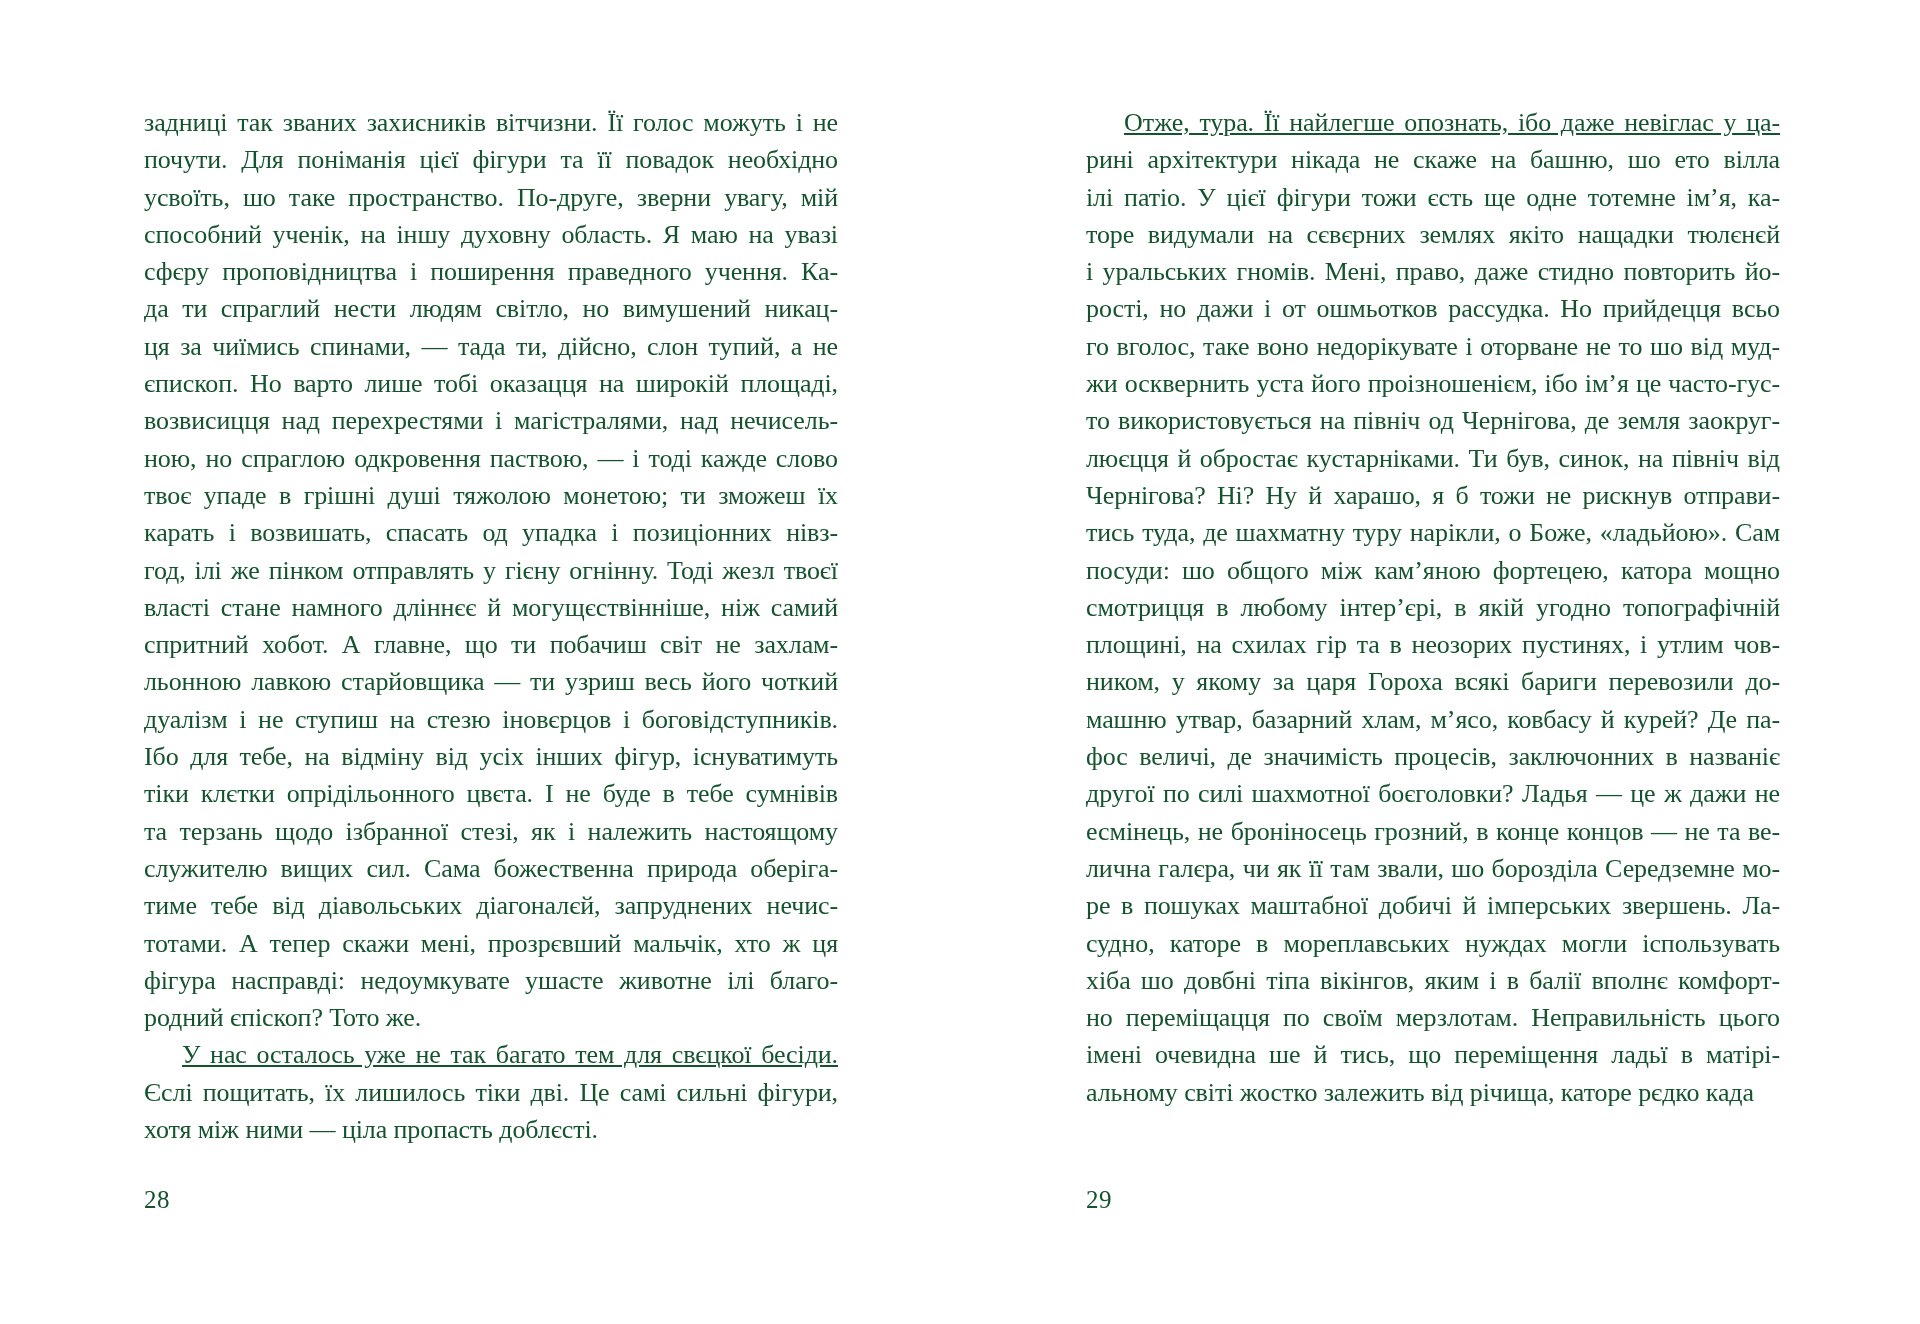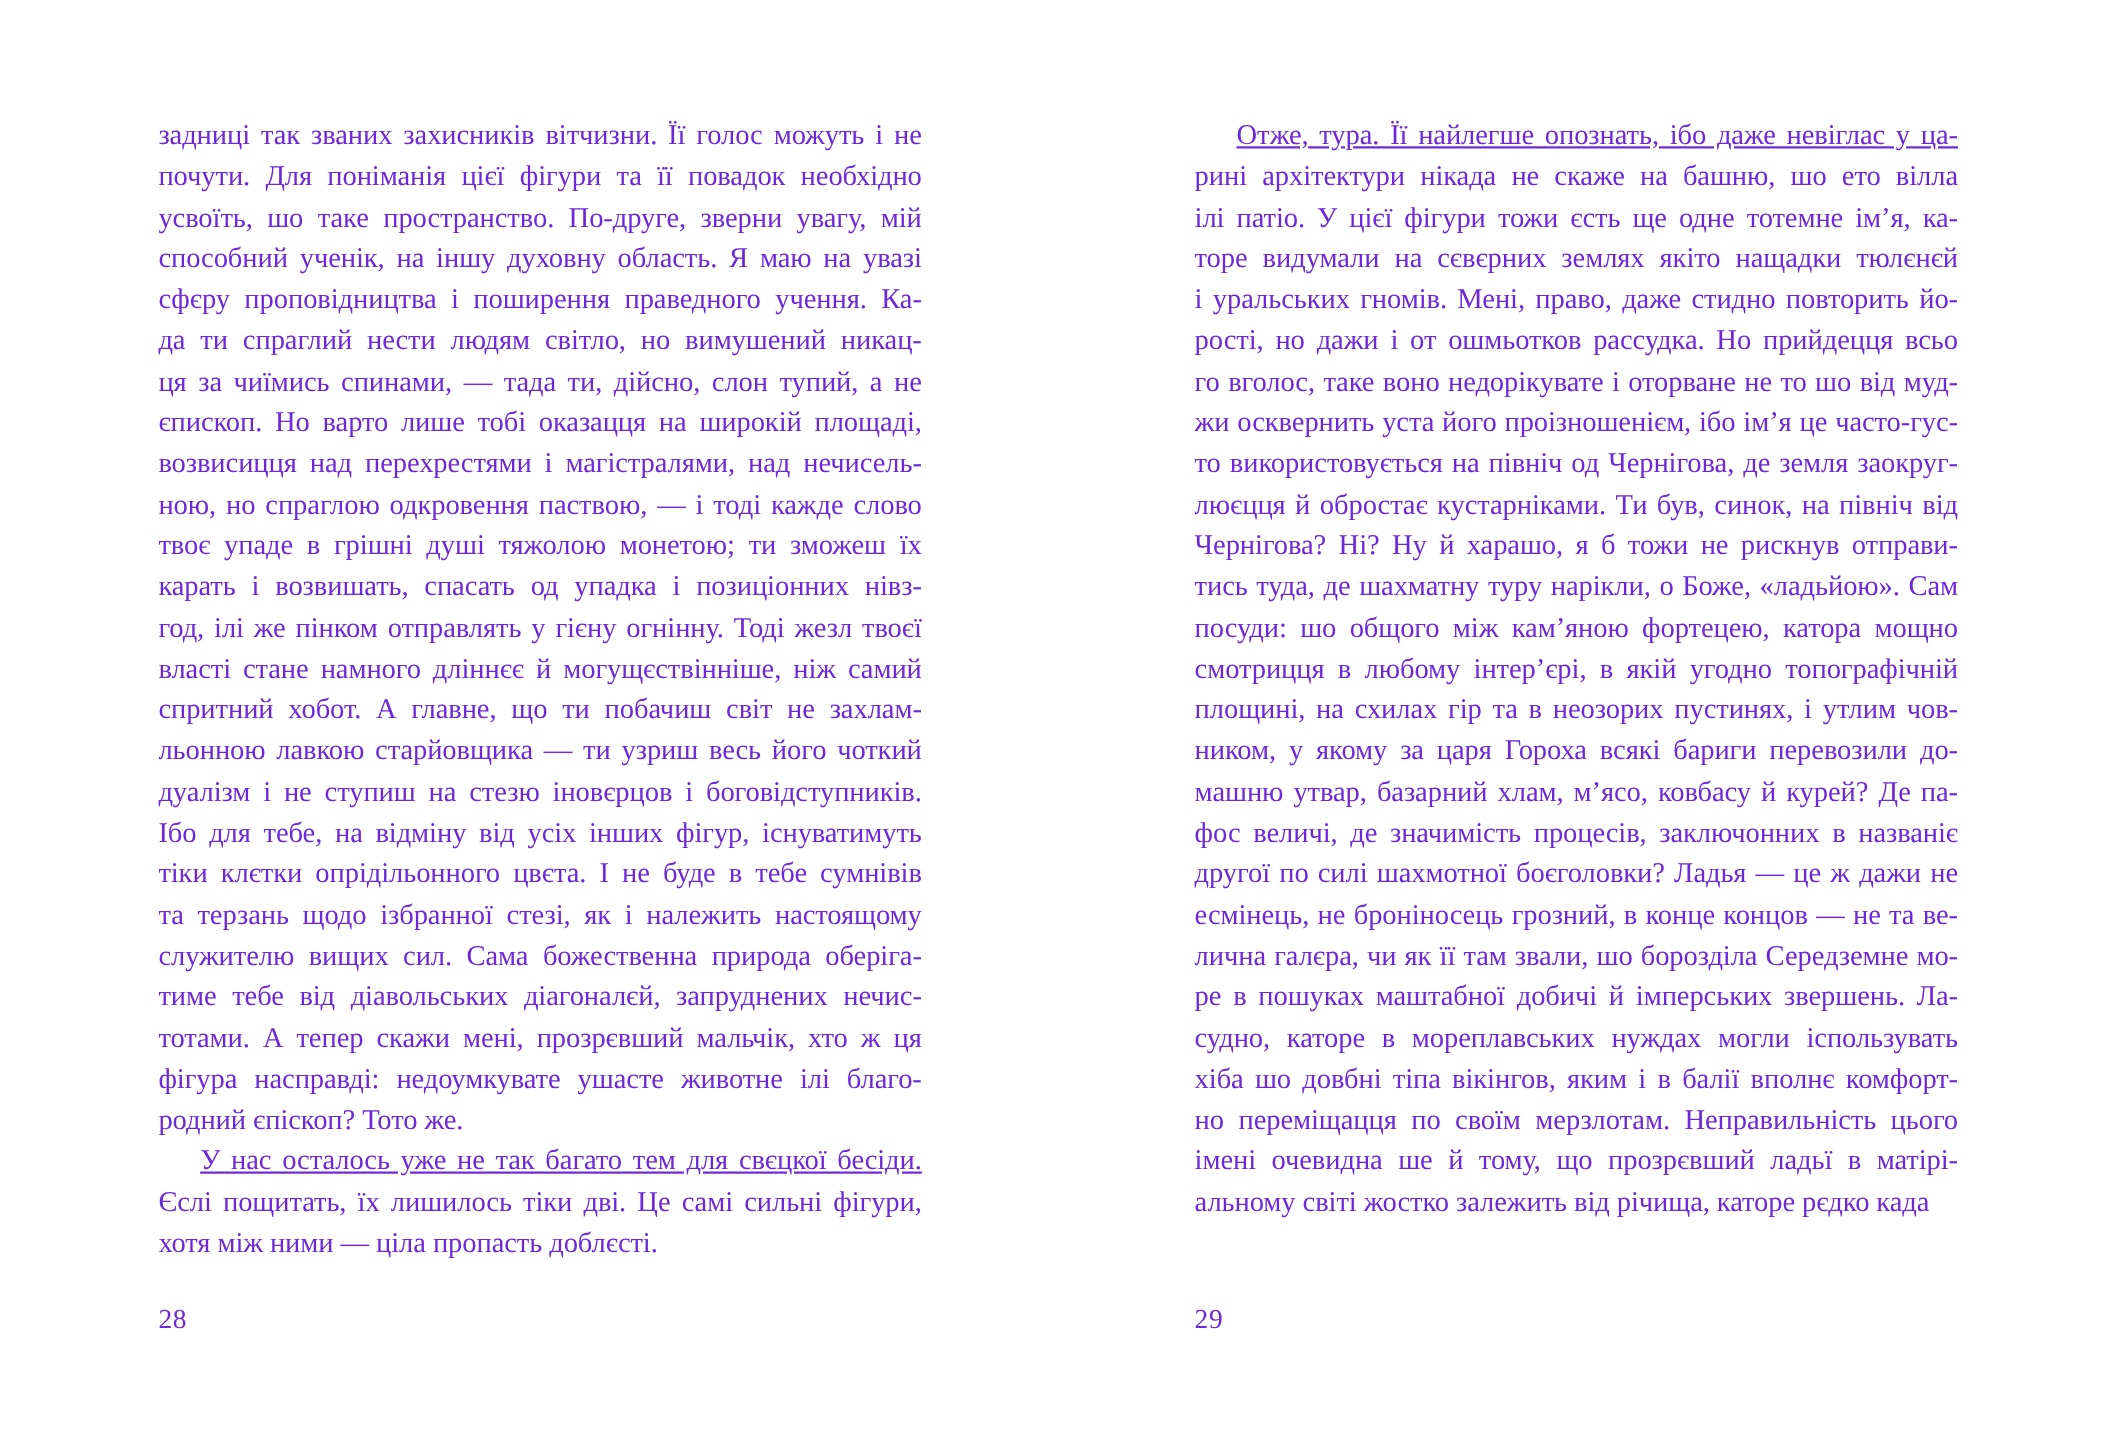--- a/index.html
+++ b/index.html
@@ -6,21 +6,21 @@
     margin: 0;
     padding: 0;
     background: #ffffff;
   }
   .spread {
     position: relative;
     width: 1920px;
     height: 1324px;
     background: #ffffff;
     font-family: "Liberation Serif", "DejaVu Serif", serif;
-    color: #6d28d9;
+    color: #14532d;
     overflow: hidden;
   }
   .text-block {
     position: absolute;
     top: 104px;
     width: 694px;
     font-size: 26px;
     line-height: 37.3px;
     letter-spacing: -0.1px;
   }
@@ -109,20 +109,20 @@
           <div class="line">ником, у якому за царя Гороха всякі бариги перевозили до-</div>
           <div class="line">машню утвар, базарний хлам, м’ясо, ковбасу й курей? Де па-</div>
           <div class="line">фос величі, де значимість процесів, заключонних в названіє</div>
           <div class="line">другої по силі шахмотної боєголовки? Ладья — це ж дажи не</div>
           <div class="line">есмінець, не броніносець грозний, в конце концов — не та ве-</div>
           <div class="line">лична галєра, чи як її там звали, шо борозділа Середземне мо-</div>
           <div class="line">ре в пошуках маштабної добичі й імперських звершень. Ла-</div>
           <div class="line">судно, каторе в мореплавських нуждах могли іспользувать</div>
           <div class="line">хіба шо довбні тіпа вікінгов, яким і в балії вполнє комфорт-</div>
           <div class="line">но переміщацця по своїм мерзлотам. Неправильність цього</div>
-          <div class="line">імені очевидна ше й тому, що прозрєвший ладьї в матірі-</div>
+          <div class="line">імені очевидна ше й тись, що переміщення ладьї в матірі-</div>
           <div class="line last">альному світі жостко залежить від річища, каторе рєдко када</div>
         </div>
       </div>
     <div class="page-number">29</div>
   </section>
 
 </div>
 
 </body></html>

